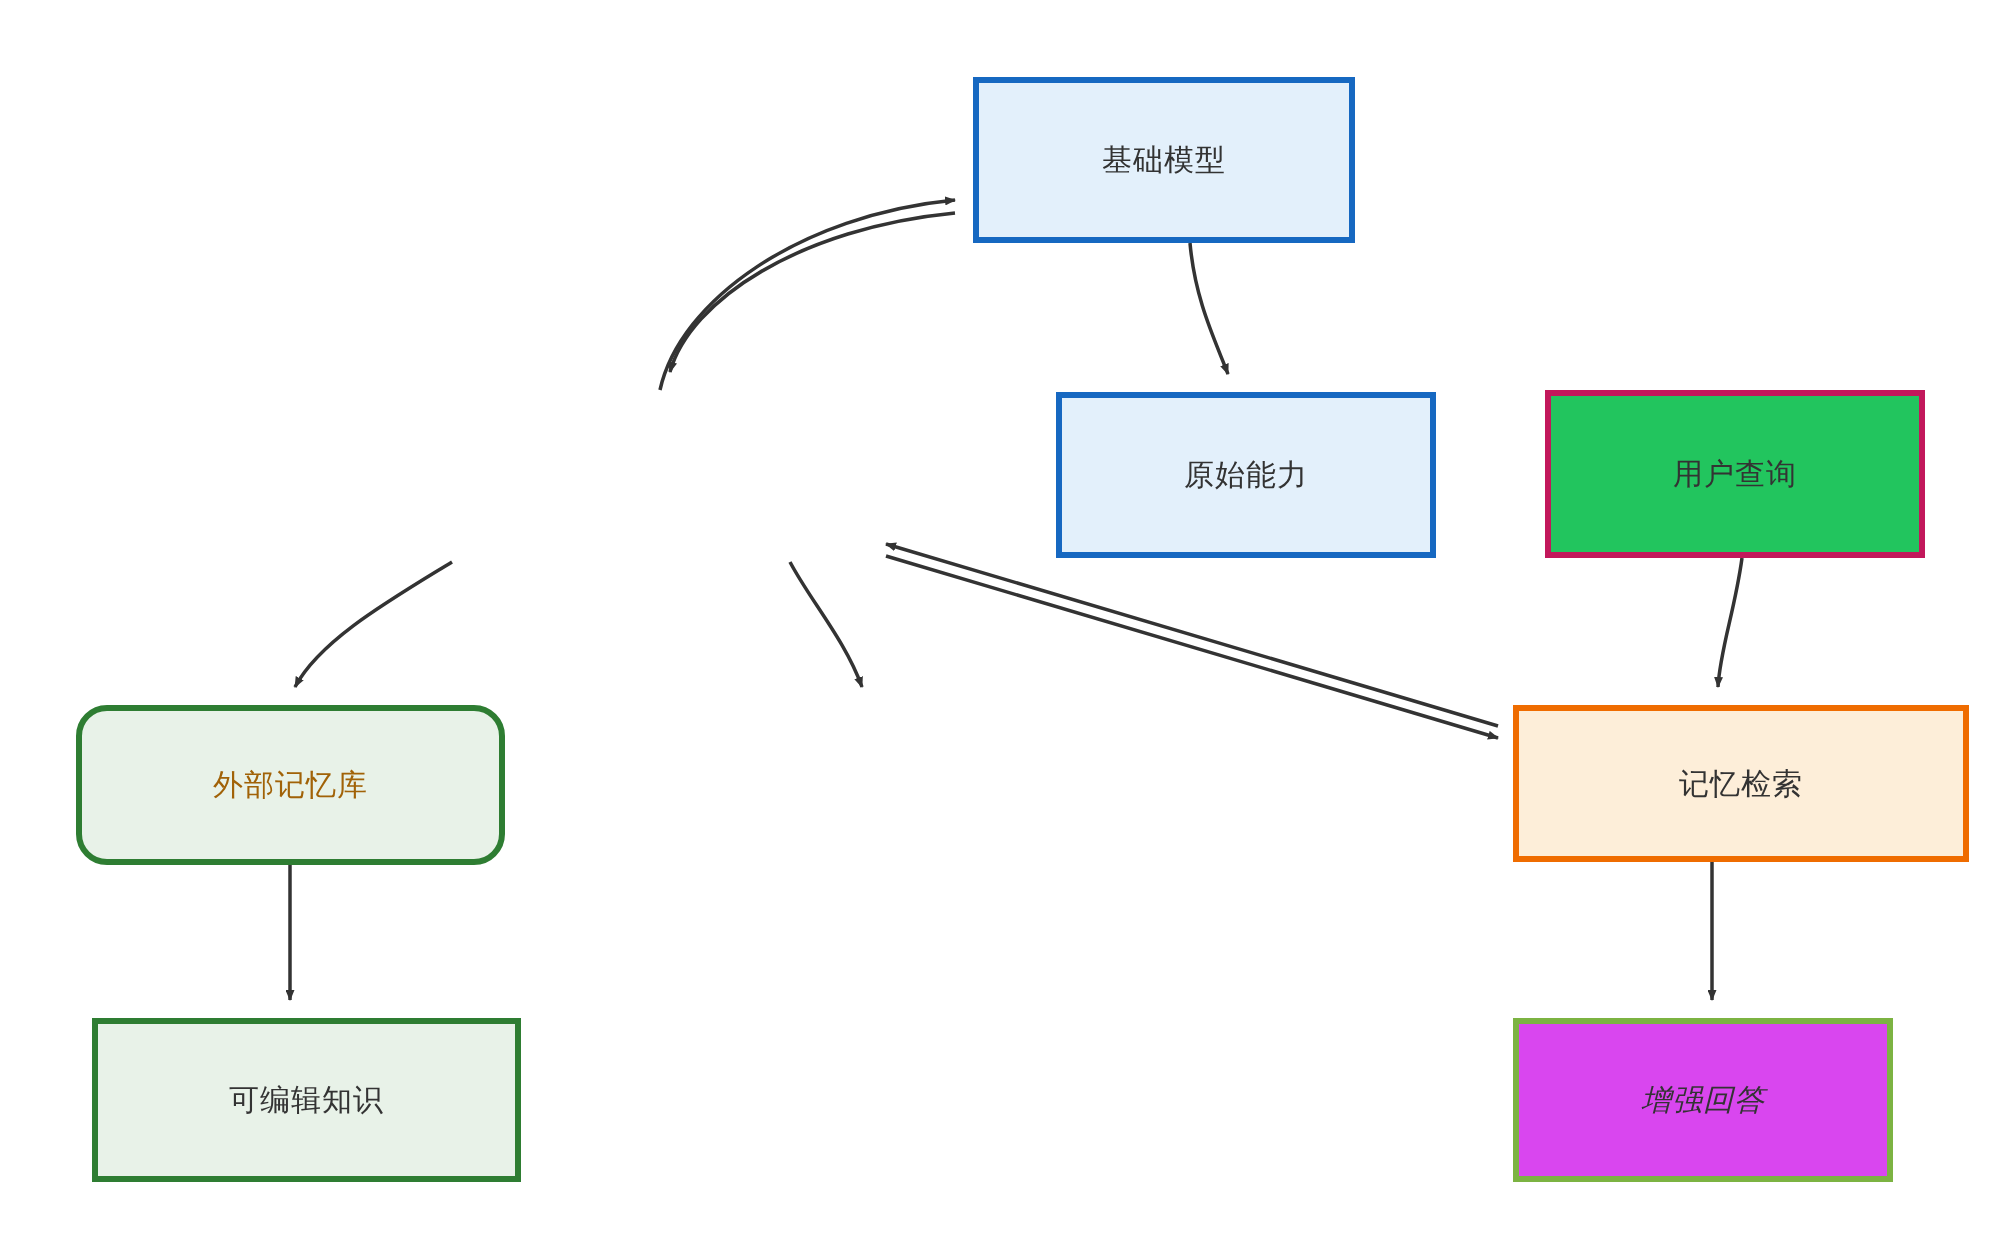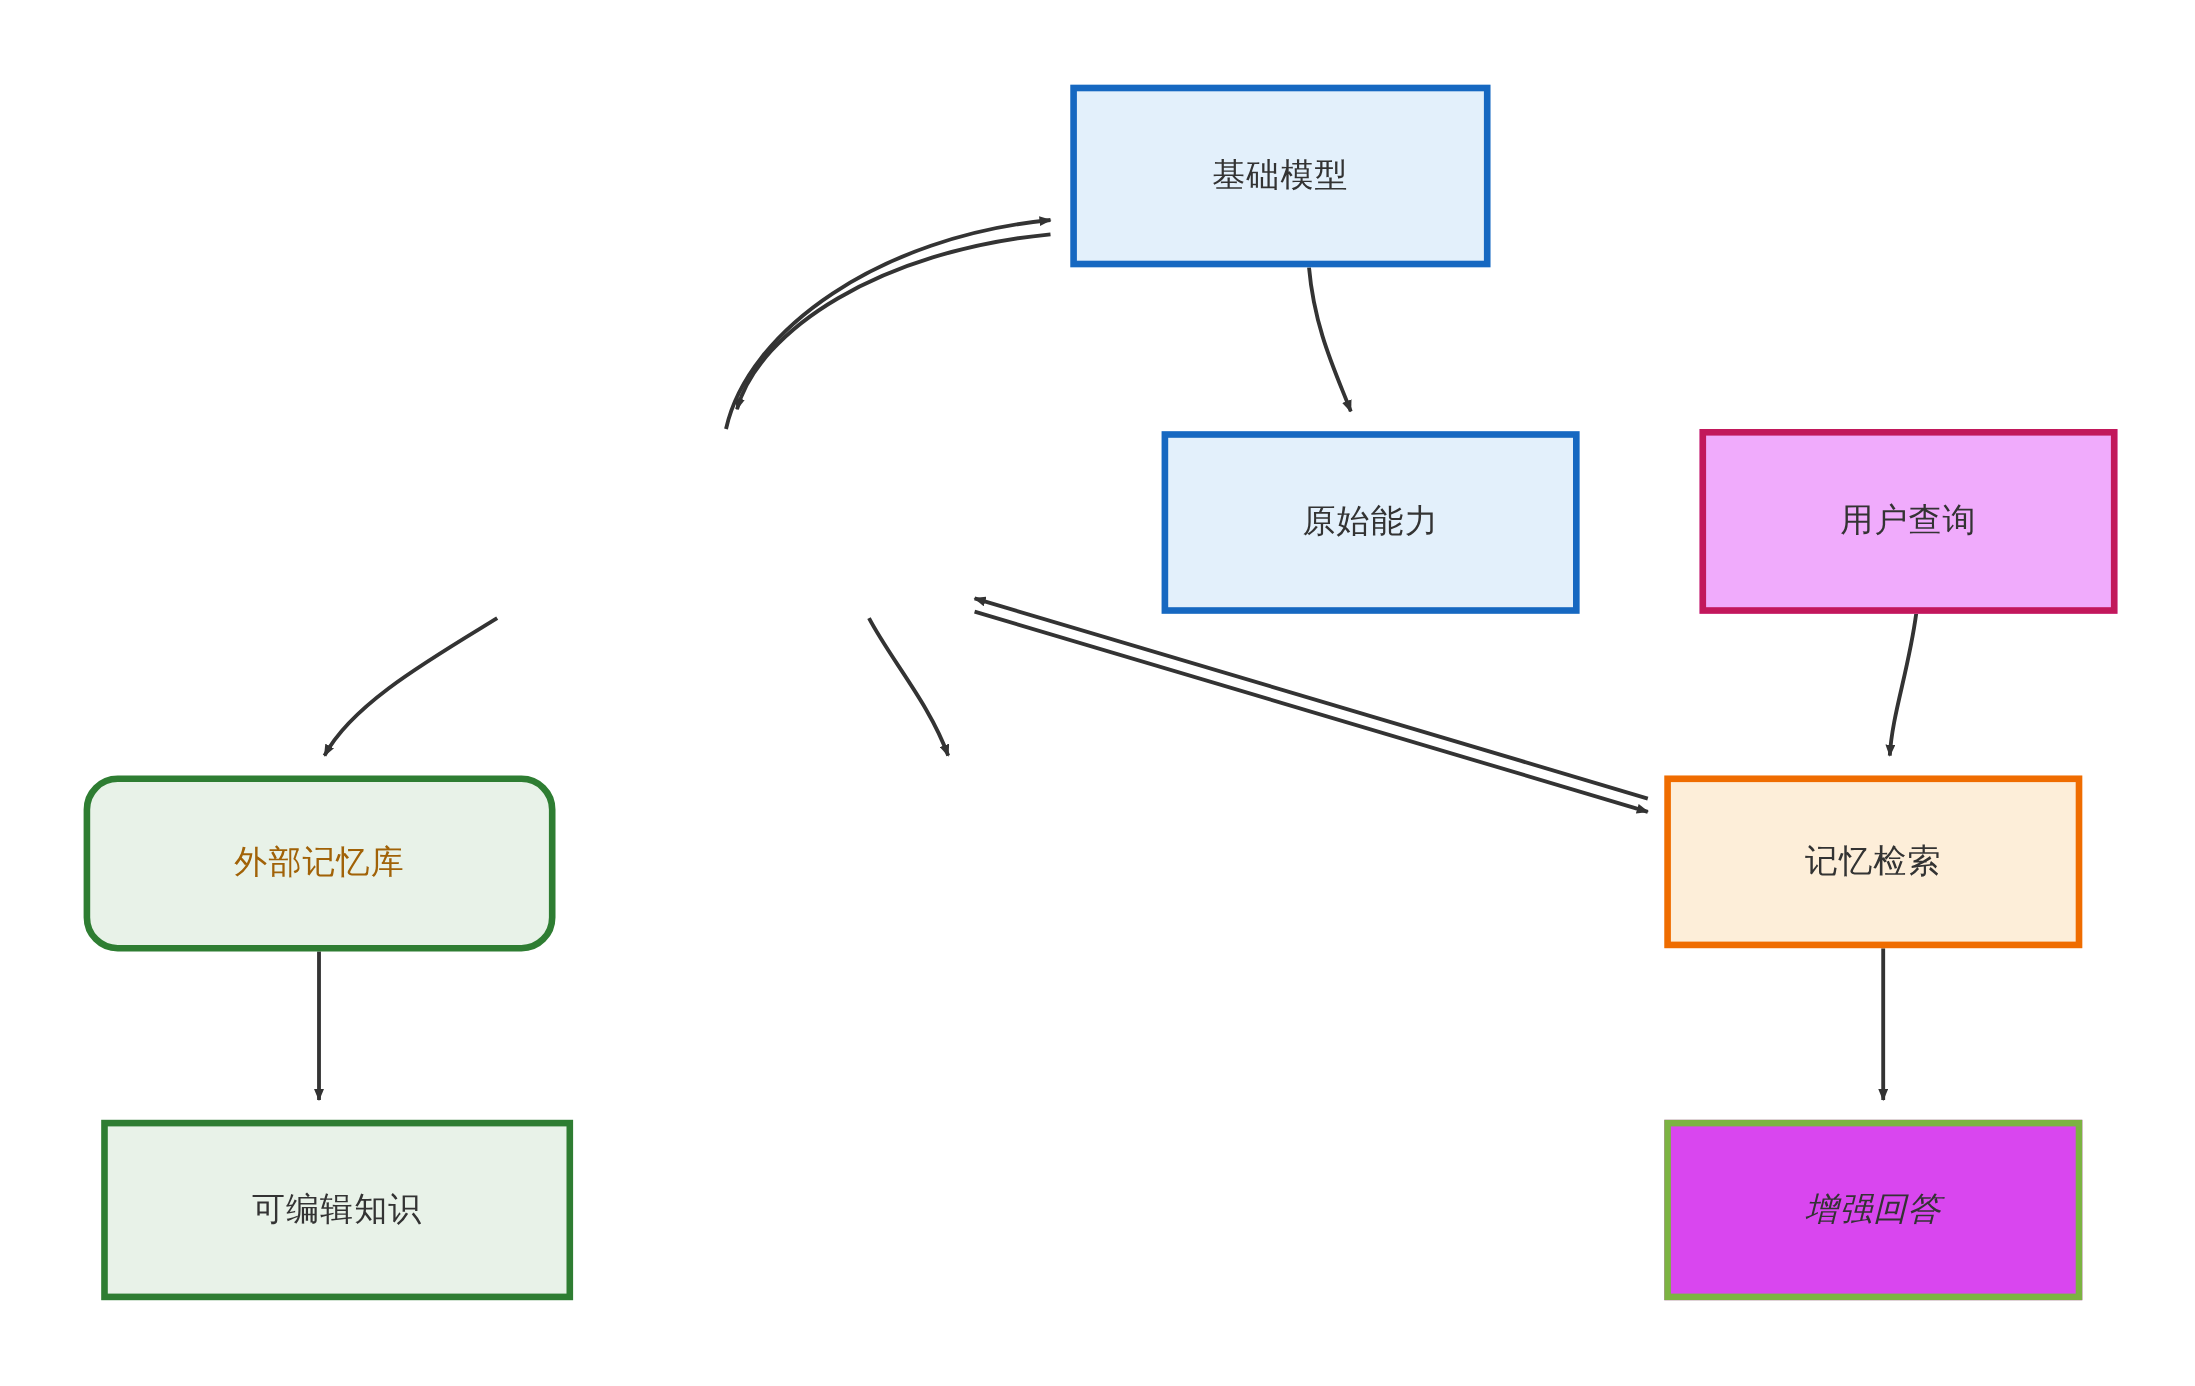--- a/index.html
+++ b/index.html
@@ -43,21 +43,21 @@
   .node-label {
     display: block;
   }
   
   #node-foundation-model { left: 973px;  top: 77px;   width: 382px; height: 166px; }
   #node-memory-controller{ left: 447px;  top: 390px;  width: 428px; height: 168px; }
   #node-original-ability { left: 1020px; top: 392px;  width: 380px; height: 166px; margin-left: 36px; }
   #node-user-query       { left: 1545px; top: 390px;  width: 380px; height: 168px; }
   #node-external-memory  { left: 76px;   top: 705px;  width: 429px; height: 160px; }
   #node-retrieve-update  { left: 650px;  top: 705px;  width: 432px; height: 160px; }
-  #node-memory-retrieval { left: 1513px; top: 705px;  width: 380px; height: 157px; }
+  #node-memory-retrieval { left: 1513px; top: 705px;  width: 456px; height: 157px; }
   #node-editable-knowledge{left: 92px;   top: 1018px; width: 429px; height: 164px; }
   #node-enhanced-answer  { left: 1513px; top: 1018px; width: 380px; height: 164px; }
 </style>
 </head>
 <body style="background: rgb(255, 255, 255);">
 
 <div id="canvas" style="background: rgb(255, 255, 255);">
 
   <svg id="edge-layer" viewBox="0 0 1995 1260" width="1995" height="1260" xmlns="http://www.w3.org/2000/svg">
     <defs>
@@ -89,21 +89,21 @@
 
   <div class="node" id="node-foundation-model" style="border-color: rgb(22, 104, 193); background-color: rgb(227, 240, 251); color: rgb(51, 51, 51);">
     <span class="node-label">基础模型</span>
   </div>
 
 
   <div class="node" id="node-original-ability" style="border-color: rgb(22, 104, 193); background-color: rgb(227, 240, 251); color: rgb(51, 51, 51);">
     <span class="node-label">原始能力</span>
   </div>
 
-  <div class="node" id="node-user-query" style="border-color: rgb(194, 24, 91); background-color: #f0abfc; color: rgb(51, 51, 51); font-family: Liberation Serif, serif;">
+  <div class="node" id="node-user-query" style="border-color: rgb(194, 24, 91); background-color: #22c55e; color: rgb(51, 51, 51); font-family: Liberation Serif, serif;">
     <span class="node-label">用户查询</span>
   </div>
 
   <div class="node" id="node-external-memory" style="border-color: rgb(46, 125, 50); background-color: rgb(232, 242, 232); color: #a16207; border-radius: 31px;">
     <span class="node-label">外部记忆库</span>
   </div>
 
 
   <div class="node" id="node-memory-retrieval" style="border-color: rgb(239, 108, 0); background-color: rgb(253, 238, 217); color: rgb(51, 51, 51);">
     <span class="node-label">记忆检索</span>

